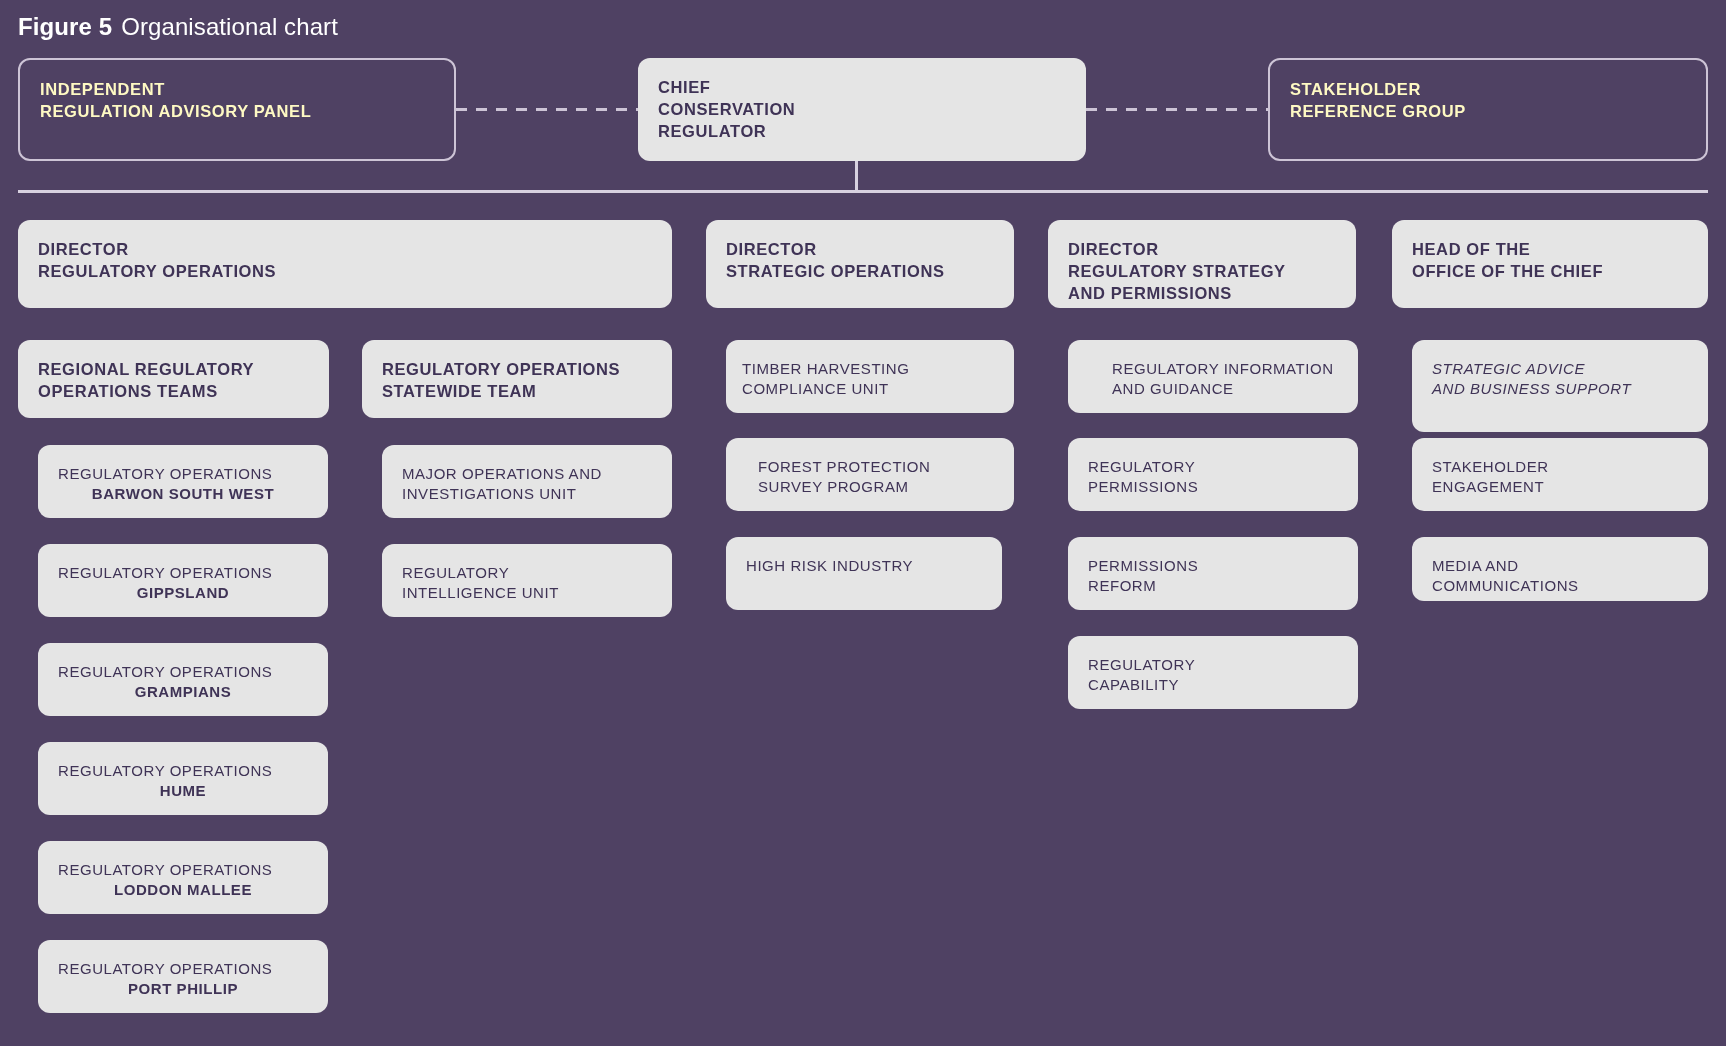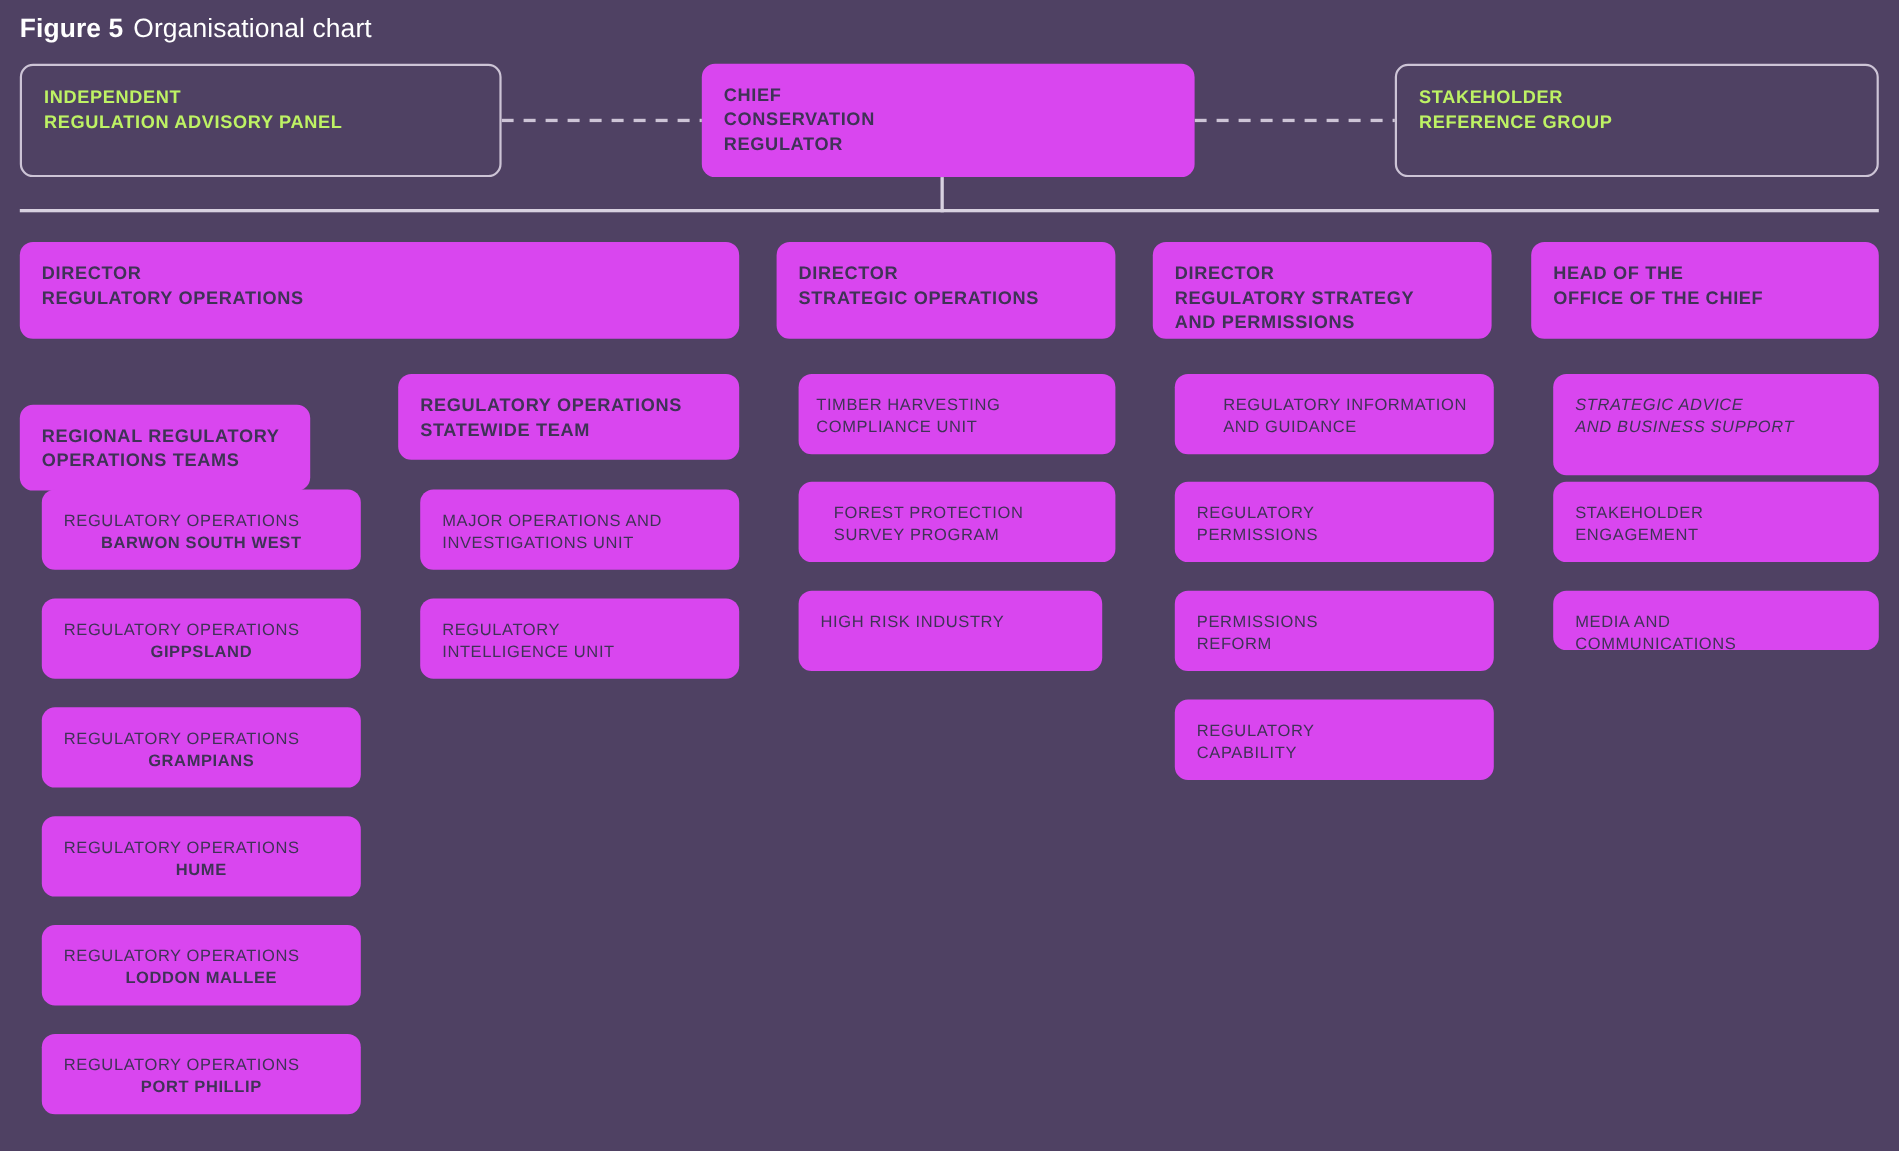--- a/index.html
+++ b/index.html
@@ -31,36 +31,36 @@
   .fig-title .cap {
     font-weight: normal;
     margin-left: 9px;
   }
 
   
   .box {
     position: absolute;
     box-sizing: border-box;
     border-radius: 12px;
-    background: #d946ef;
+    background: #e5e5e5;
     color: #3f3356;
     padding: 19px 20px 0 20px;
     line-height: 1.32;
     letter-spacing: 0.35px;
   }
   .box .l1, .box .l2, .box .l3 {
     display: block;
     white-space: nowrap;
   }
 
   
   .box.outline {
     background: transparent;
     border: 2px solid #cdc4d6;
-    color: #bef264;
+    color: #fef9c3;
   }
 
   
   .box.head .l1,
   .box.head .l2,
   .box.head .l3 {
     font-weight: bold;
     font-size: 16.5px;
     letter-spacing: 0.6px;
   }
@@ -124,21 +124,21 @@
 <div class="dashed" style="left:1086px; top:108px; width:182px;"></div>
 
 <div class="vline" style="left:855px; top:161px; height:32px;"></div>
 <div class="hline" style="left:18px; top:190px; width:1690px;"></div>
 
 <div class="box head" style="left:18px; top:220px; width:654px; height:88px;">
   <span class="l1">DIRECTOR</span>
   <span class="l2">REGULATORY OPERATIONS</span>
 </div>
 
-<div class="box head" style="left:18px; top:340px; width:264px; height:78px;margin-top:28px;">
+<div class="box head" style="left:18px; top:340px; width:311px; height:78px;">
   <span class="l1">REGIONAL REGULATORY</span>
   <span class="l2">OPERATIONS TEAMS</span>
 </div>
 
 <div class="box head" style="left:362px; top:340px; width:310px; height:78px;">
   <span class="l1">REGULATORY OPERATIONS</span>
   <span class="l2">STATEWIDE TEAM</span>
 </div>
 
 <div class="box unit" style="left:38px; top:445px; width:290px; height:73px;">
@@ -219,16 +219,16 @@
   <span class="l2">OFFICE OF THE CHIEF</span>
 </div>
 <div class="box unit" style="left:1412px; top:340px; width:296px; height:92px;font-style:italic;">
   <span class="l1">STRATEGIC ADVICE</span>
   <span class="l2">AND BUSINESS SUPPORT</span>
 </div>
 <div class="box unit" style="left:1412px; top:438px; width:296px; height:73px;">
   <span class="l1">STAKEHOLDER</span>
   <span class="l2">ENGAGEMENT</span>
 </div>
-<div class="box unit" style="left:1412px; top:537px; width:296px; height:54px;">
+<div class="box unit" style="left:1412px; top:537px; width:296px; height:64px;">
   <span class="l1">MEDIA AND</span>
   <span class="l2">COMMUNICATIONS</span>
 </div>
 
 </body></html>

